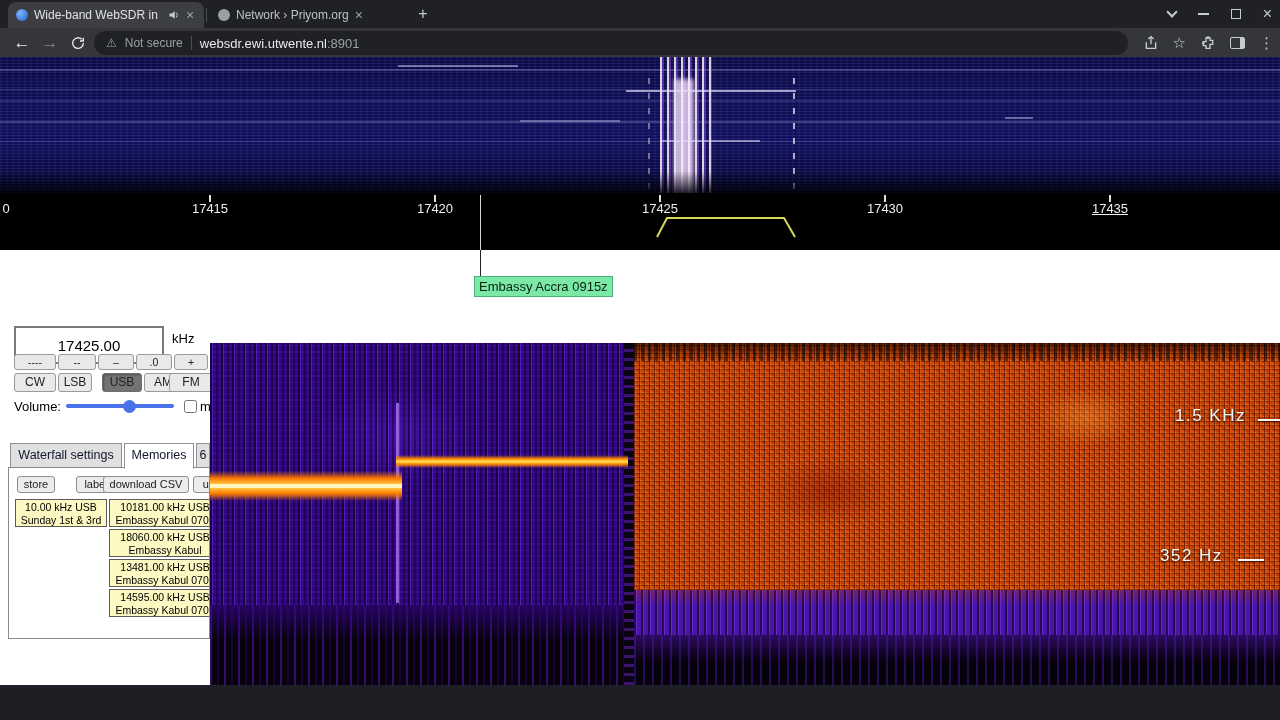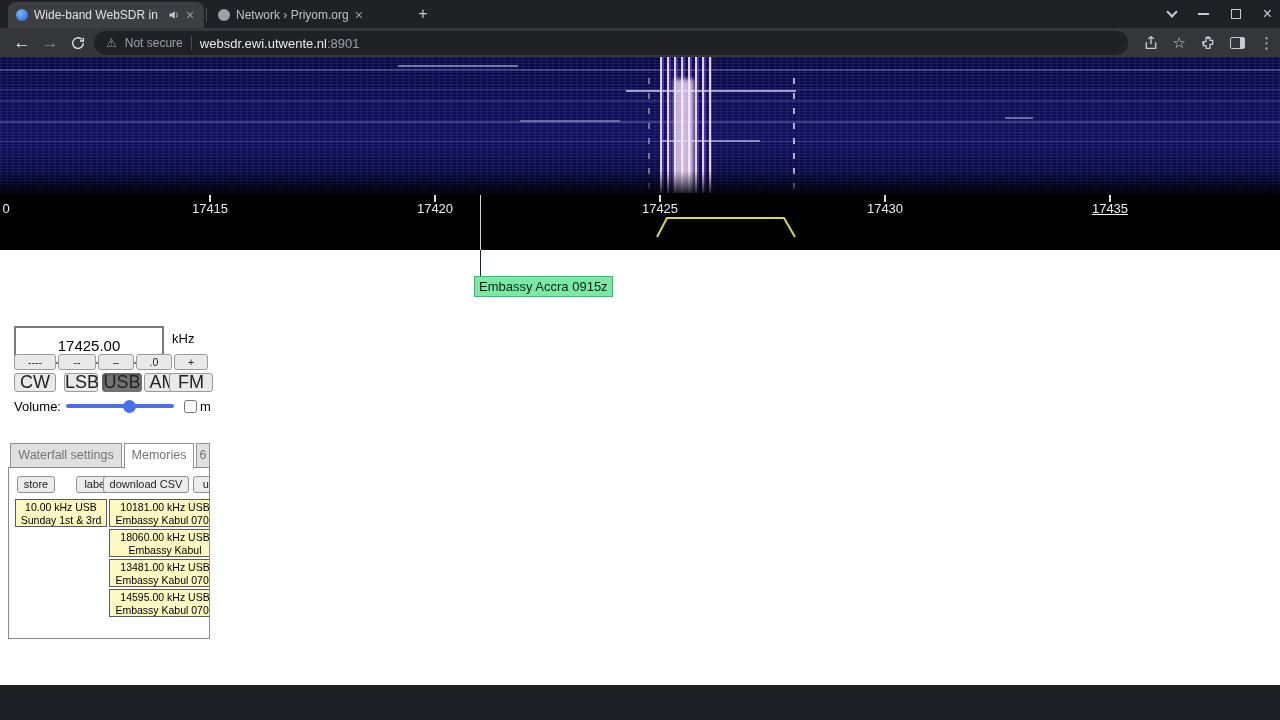--- a/index.html
+++ b/index.html
@@ -63,30 +63,30 @@
   .cursor-white { position:absolute; left:480px; top:195px; width:1px; height:55px; background:#cfd8cf; }
   .cursor-black { position:absolute; left:480px; top:250px; width:1px; height:26px; background:#1a241a; }
   .station-label { position:absolute; left:474px; top:276px; height:21px; background:#7be8a6; border:1px solid #49b377; color:#05230f; font-size:13px; line-height:19px; padding:0 4px; white-space:nowrap; }
 
   
   .panel-white { position:absolute; left:0; top:250px; width:210px; height:435px; background:#fff; }
   .white-gap { position:absolute; left:210px; top:250px; width:1070px; height:93px; background:#fff; }
   .freq-input { position:absolute; left:14px; top:326px; width:150px; height:38px; border:2px solid #7a7a7a; background:#fff; font-size:15px; text-align:center; font-family:"Liberation Sans",sans-serif; }
   .freq-unit { position:absolute; left:172px; top:331px; font-size:13px; color:#000; }
   .stepbtn, .modebtn { position:absolute; height:16px; background:#e9e9e9; border:1px solid #9a9a9a; border-radius:3px; font-size:10.5px; color:#222; text-align:center; line-height:14px; cursor:pointer; font-family:"Liberation Sans",sans-serif; }
-  .modebtn { height:19px; line-height:17px; font-size:18px; }
+  .modebtn { height:19px; line-height:17px; font-size:12px; }
   .modebtn.active { background:#737373; border:1px solid #6f6f6f; box-shadow:inset 1px 1px 2px rgba(0,0,0,.3); }
   .vol-label { position:absolute; left:14px; top:399px; font-size:13px; color:#000; }
   .vol-slider { position:absolute; left:66px; top:399px; width:108px; height:14px; -webkit-appearance:none; appearance:none; background:transparent; }
   .vol-slider::-webkit-slider-runnable-track { height:4px; border-radius:2px; background:#4a72e8; }
   .vol-slider::-webkit-slider-thumb { -webkit-appearance:none; width:13px; height:13px; border-radius:50%; background:#4a72e8; margin-top:-4.5px; }
   .mute-box { position:absolute; left:184px; top:400px; width:13px; height:13px; }
   .mute-label { position:absolute; left:200px; top:399px; font-size:13px; color:#000; }
 
-  .ptab { position:absolute; top:443px; height:25px; border:1px solid #919191; background:#e0e0e0; font-size:12.5px; color:#737373; text-align:center; line-height:23px; cursor:pointer; overflow:hidden; white-space:nowrap; }
+  .ptab { position:absolute; top:443px; height:25px; border:1px solid #919191; background:#e0e0e0; font-size:12.5px; color:#0f172a; text-align:center; line-height:23px; cursor:pointer; overflow:hidden; white-space:nowrap; }
   .ptab.active { background:#fff; height:26px; z-index:3; border-bottom:1px solid #fff; }
   .mem-panel { position:absolute; left:8px; top:467px; width:202px; height:172px; border:1px solid #8a8a8a; background:#fff; overflow:hidden; z-index:2; }
   .mem-btn { position:absolute; top:8px; height:17px; background:#ececec; border:1px solid #8f8f8f; border-radius:3px; font-size:11px; color:#222; text-align:center; line-height:15px; cursor:pointer; white-space:nowrap; }
   .mem-box { position:absolute; border:1px solid #5a5a5a; background:#fef9c3; font-size:10.5px; line-height:1.25; text-align:center; padding-top:1px; cursor:pointer; white-space:nowrap; overflow:hidden; }
 
   
   .wf-main { position:absolute; left:210px; top:343px; width:1070px; height:342px; background:#040108; overflow:hidden; }
   .wfm-left { position:absolute; left:0; top:0; width:414px; height:262px;
     background-color:#30067e;
     background-image:
@@ -247,21 +247,21 @@
   <input class="freq-input" value="17425.00" style="">
   <span class="freq-unit">kHz</span>
 
   <button class="stepbtn" style="left:14px;top:354px;width:42px;">----</button>
   <button class="stepbtn" style="left:58px;top:354px;width:38px;">--</button>
   <button class="stepbtn" style="left:98px;top:354px;width:36px;">–</button>
   <button class="stepbtn" style="left:136px;top:354px;width:36px;">.0</button>
   <button class="stepbtn" style="left:174px;top:354px;width:34px;">+</button>
 
   <button class="modebtn" style="left:14px;top:373px;width:42px;">CW</button>
-  <button class="modebtn" style="left:58px;top:373px;width:34px;margin-left:6px;">LSB</button>
+  <button class="modebtn" style="left:58px;top:373px;width:34px;">LSB</button>
   <button class="modebtn active" style="left:102px;top:373px;width:40px;">USB</button>
   <button class="modebtn" style="left:144px;top:373px;width:38px;">AM</button>
   <button class="modebtn" style="left:169px;top:373px;width:44px;">FM</button>
 
   <span class="vol-label">Volume:</span>
   <input type="range" min="0" max="100" class="vol-slider" value="60" style="">
   <input type="checkbox" class="mute-box" style="">
   <span class="mute-label">m</span>
 
   <div class="ptab" style="left:10px;width:112px;">Waterfall settings</div>
@@ -289,20 +289,37 @@
     <div class="mem-box" style="left:100px;top:91px;width:112px;height:28px;">
       <div>13481.00 kHz USB</div>
       <div>Embassy Kabul 0700</div>
     </div>
     <div class="mem-box" style="left:100px;top:121px;width:112px;height:28px;">
       <div>14595.00 kHz USB</div>
       <div>Embassy Kabul 0700</div>
     </div>
   </div>
 
+  <div class="wf-main">
+    <div class="wfm-left"></div>
+    <div class="wfm-left-bottom"></div>
+    <div class="wfm-divider"></div>
+    <div class="wfm-right"></div>
+    <div class="wfm-right-topdark"></div>
+    <div class="wfm-right-purple"></div>
+    <div class="wfm-right-bottom"></div>
+    <div class="wfm-vline"></div>
+    <div class="wfm-yellow1"></div>
+    <div class="wfm-yellow1-core"></div>
+    <div class="wfm-yellow2"></div>
+    <div class="wf-ann" style="left:965px;top:63px;">1.5 KHz</div>
+    <div class="wf-ann-dash" style="left:1048px;top:76px;width:22px;"></div>
+    <div class="wf-ann" style="left:950px;top:203px;">352 Hz</div>
+    <div class="wf-ann-dash" style="left:1028px;top:216px;width:26px;"></div>
+  </div>
 
   <div class="shelf">
     
 
     
     
     
     
     
 

